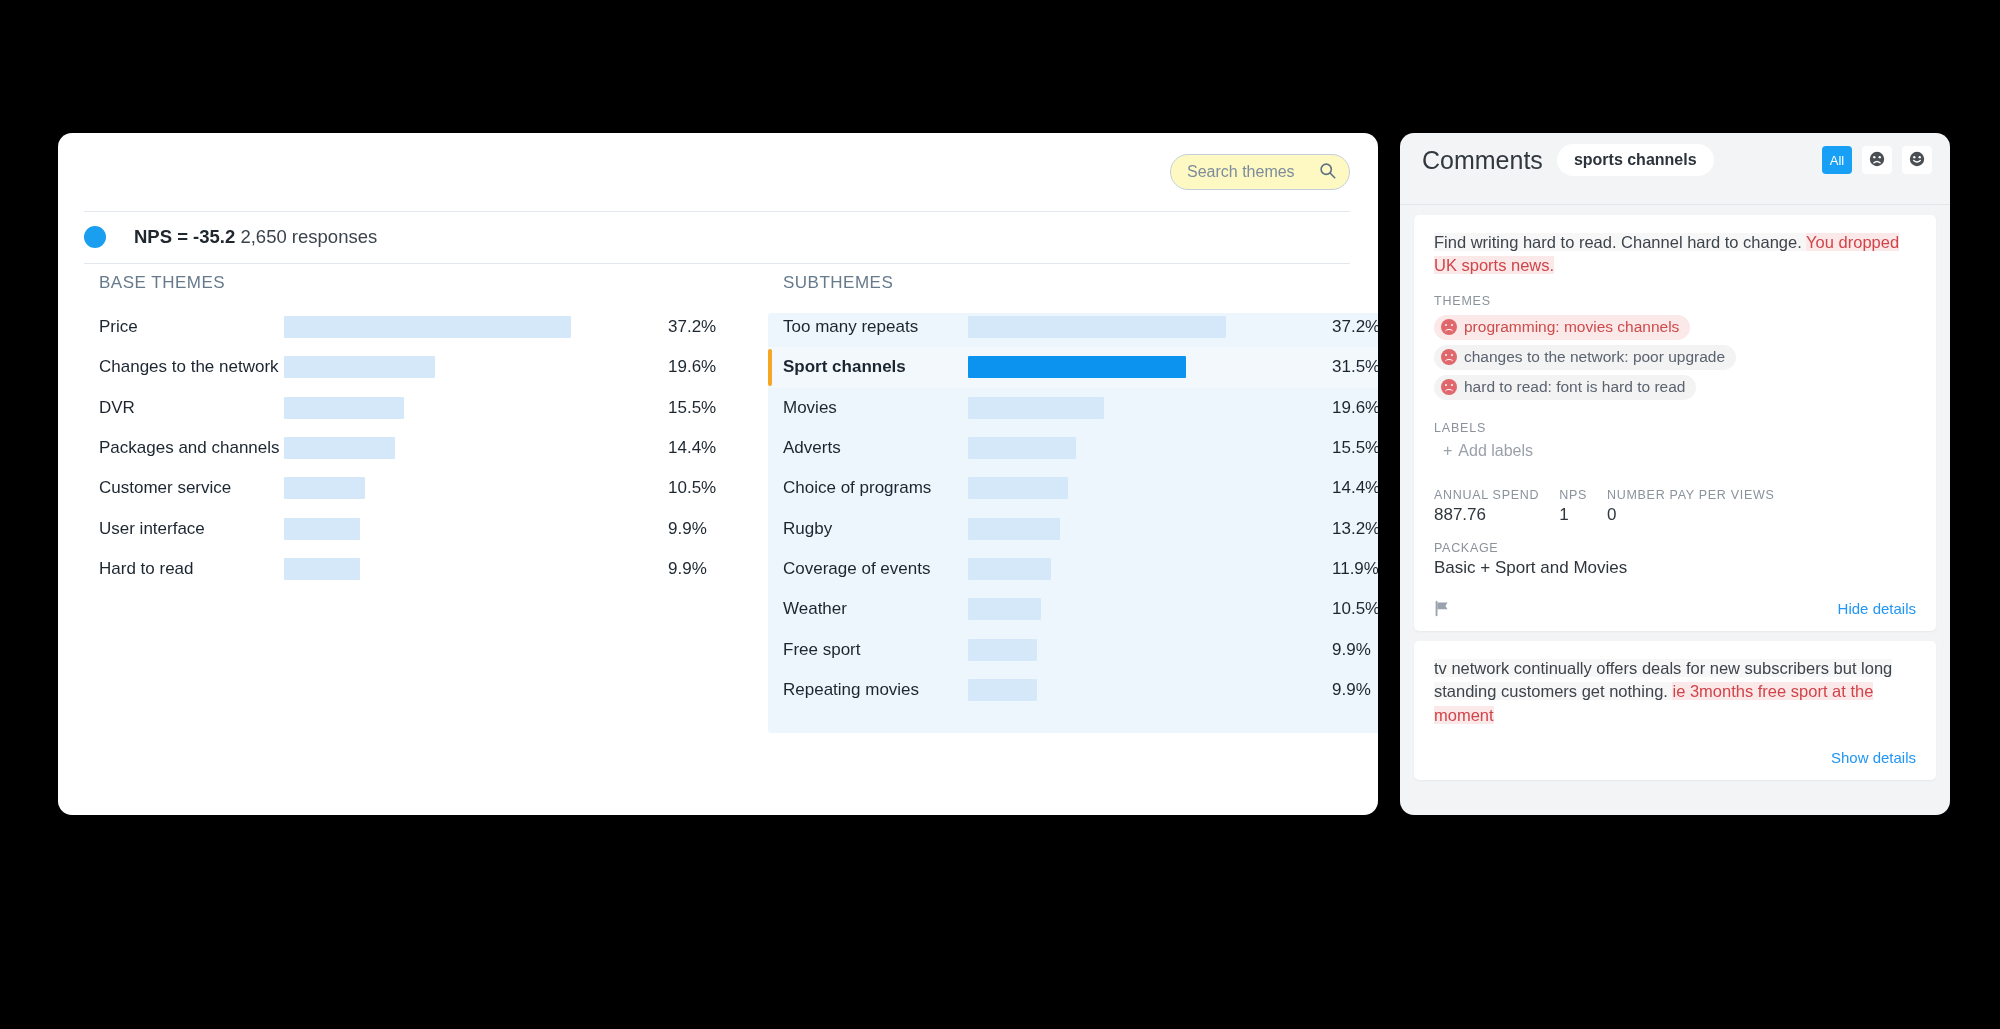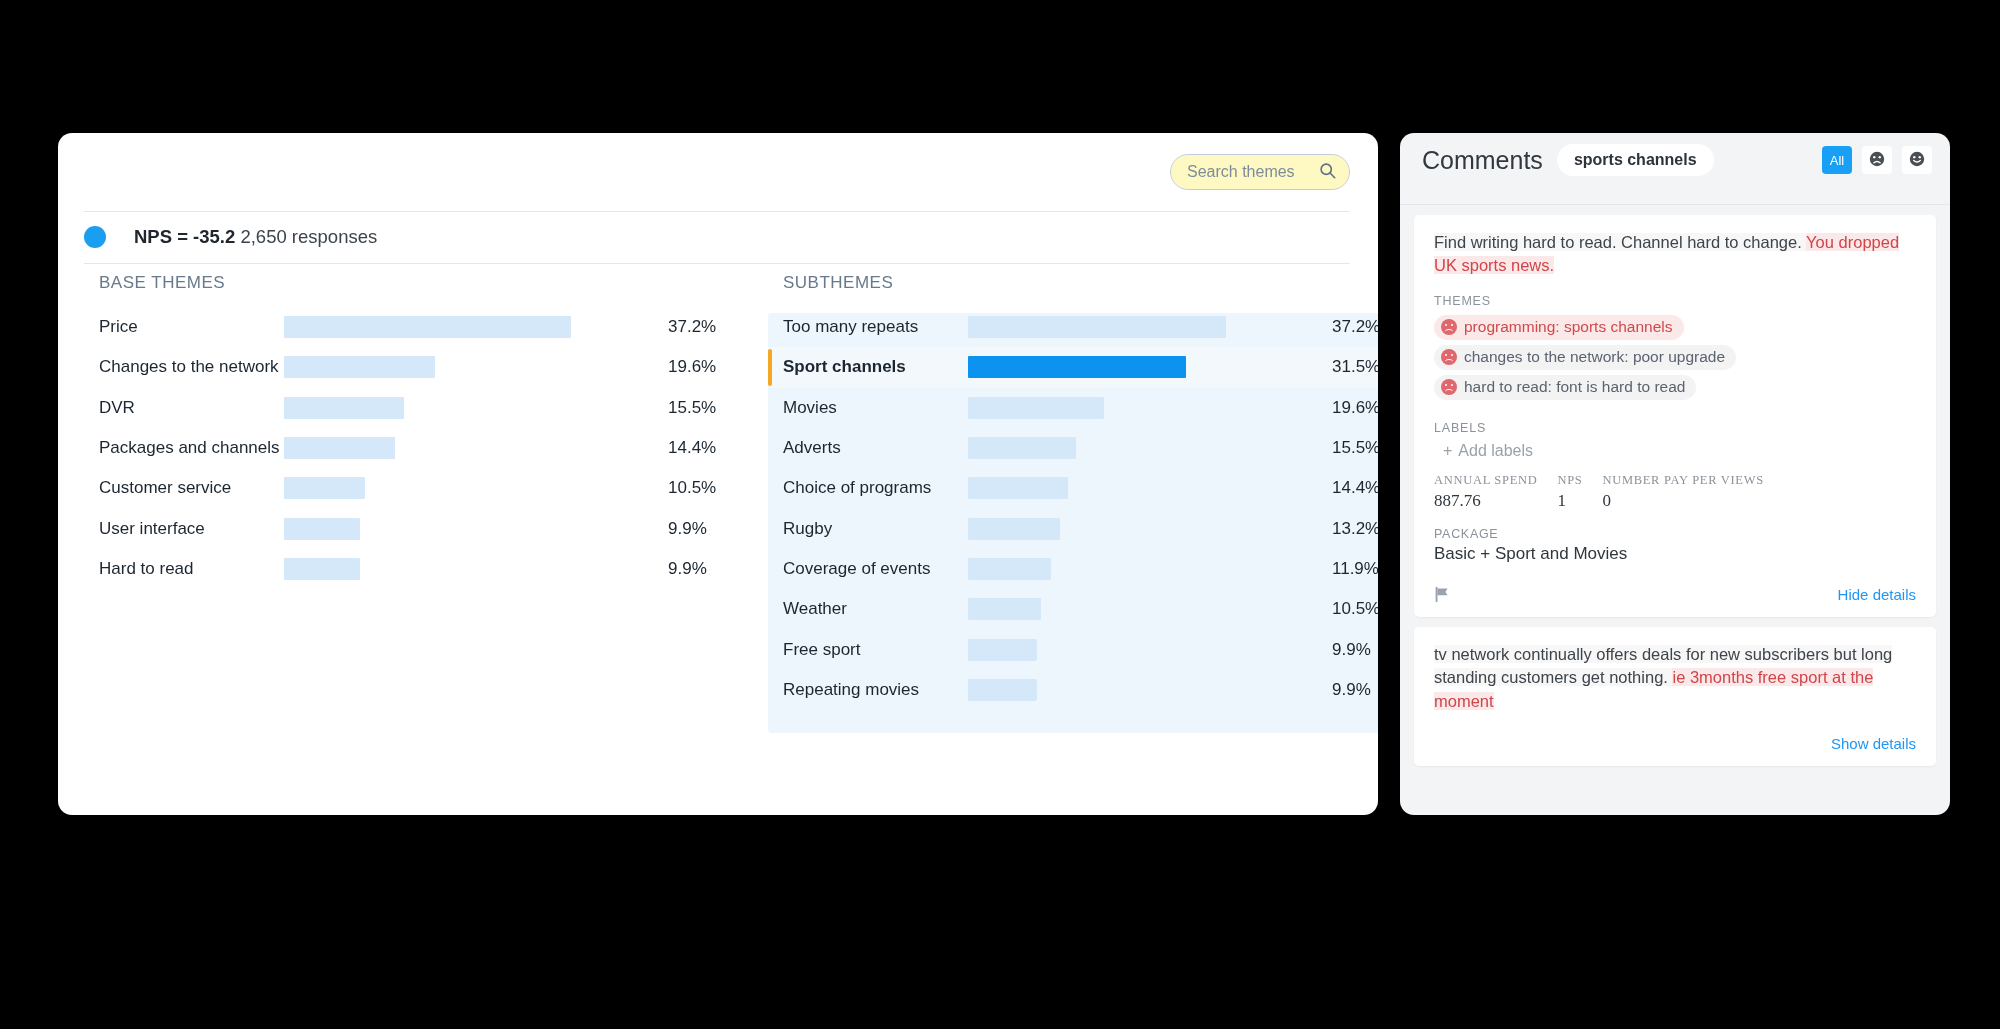--- a/index.html
+++ b/index.html
@@ -183,21 +183,21 @@
   .emoji-mouth {
     position: absolute; left: 4px; right: 4px; bottom: 3.5px; height: 3px;
     border-top: 1.6px solid #fff; border-radius: 50% 50% 0 0 / 100% 100% 0 0;
   }
 
   .add-labels {
     font-size: 16px; color: #9aa1aa; padding-left: 9px;
     display: inline-flex; align-items: center; gap: 6px; cursor: pointer;
   }
 
-  .meta-grid { display: flex; margin-top: 13px; font-family: Liberation Serif, serif; }
+  .meta-grid { display: flex; margin-top: 28px; }
   .meta-col { margin-right: 20px; }
   .meta-k { font-size: 12.5px; color: #8a929b; letter-spacing: 0.7px; white-space: nowrap; }
   .meta-v { font-size: 17px; color: #2f363d; margin-top: 3px; }
 
   .pkg-k { font-size: 12.5px; color: #8a929b; letter-spacing: 0.7px; margin-top: 16px; }
   .pkg-v { font-size: 17px; color: #2f363d; margin-top: 3px; }
 
   .card-foot {
     display: flex; align-items: center; justify-content: space-between;
     margin-top: 22px;
@@ -407,21 +407,21 @@
         <div class="c-text">
           <span class="neutral">Find writing hard to read. Channel hard to change. </span><span class="neg">You dropped UK sports news.</span>
         </div>
 
         <div class="sec-label">THEMES</div>
         <div>
           <div class="theme-tag hl">
             <span class="emoji-face">
                 <span class="emoji-mouth"></span>
               </span>
-            <span>programming: sports channels</span>
+            <span>programming: movies channels</span>
           </div><br>
           <div class="theme-tag plain">
             <span class="emoji-face">
                 <span class="emoji-mouth"></span>
               </span>
             <span>changes to the network: poor upgrade</span>
           </div><br>
           <div class="theme-tag plain">
             <span class="emoji-face">
                 <span class="emoji-mouth"></span>

